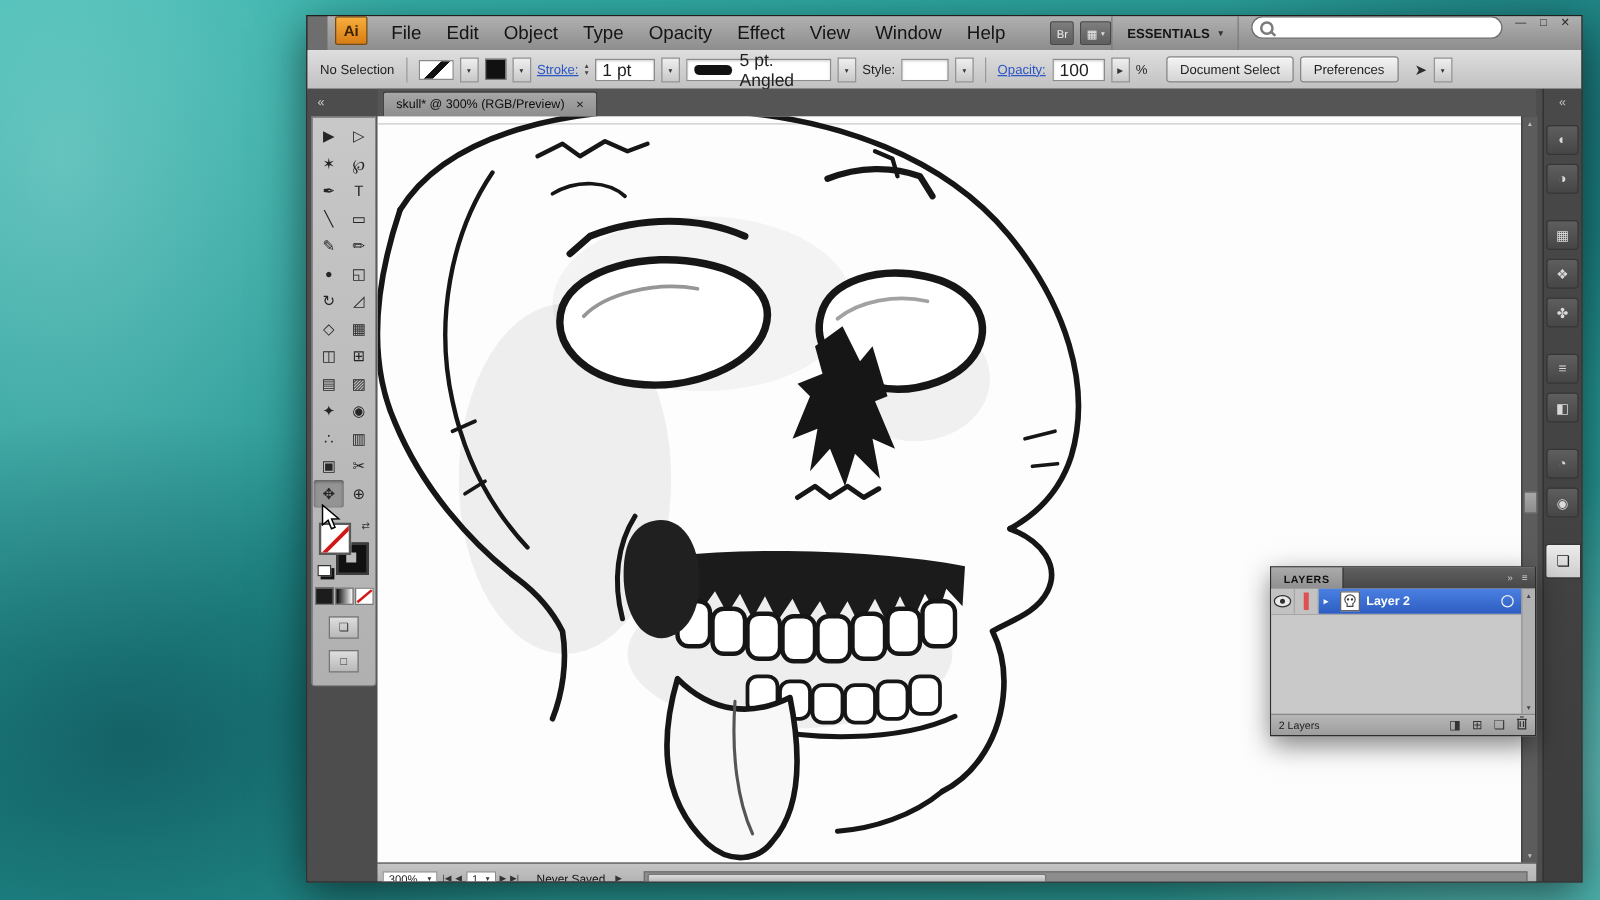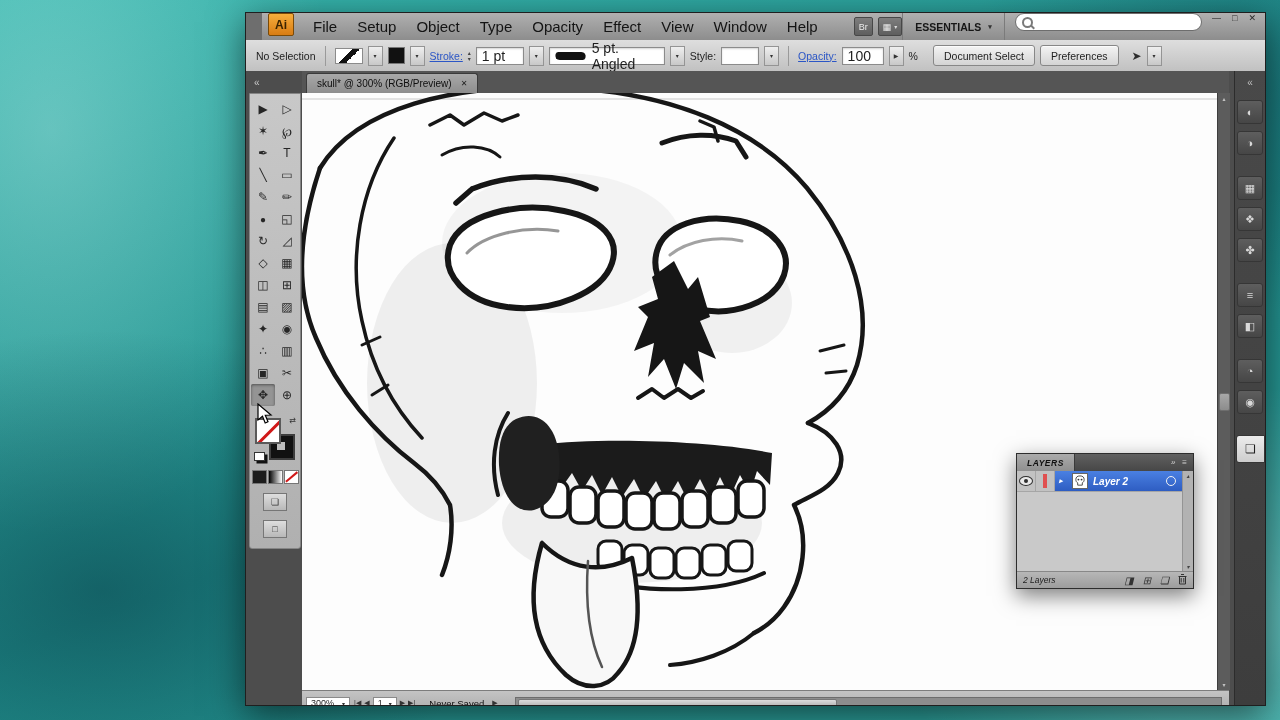--- a/index.html
+++ b/index.html
@@ -132,22 +132,22 @@
   .zoom-box .dd-g,.art-box .dd-g{font-size:6px;color:#333;}
   .nav{display:flex;align-items:center;gap:3px;font-size:7px;color:#333;}
   .art-box{background:#fff;border:1px solid #8a8a8a;height:11px;display:flex;
     align-items:center;padding:0 4px;gap:6px;font-size:9px;}
   .status-field{display:flex;align-items:center;gap:8px;padding:0 10px;font-size:9.5px;color:#111;}
   .status-field .dd-g{font-size:7px;color:#333;}
   .hscroll{flex:1;height:10px;background:#8d8d8d;border:1px solid #6d6d6d;position:relative;margin:0 3px;}
   .hthumb{position:absolute;left:2px;top:1px;width:45%;height:6px;
     background:linear-gradient(#dcdcdc,#b4b4b4);border:1px solid #777;border-radius:2px;}
   
-  .layers-panel{position:absolute;left:770px;top:382px;width:178px;height:136px;
-    background:#bfbfbf;border:1px solid #2d2d2d;box-shadow:0 7px 20px rgba(0,0,0,.5);box-sizing:border-box;font-style:italic;}
+  .layers-panel{position:absolute;left:770px;top:382px;width:213px;height:136px;
+    background:#bfbfbf;border:1px solid #2d2d2d;box-shadow:0 7px 20px rgba(0,0,0,.5);box-sizing:border-box;}
   .lp-header{height:17px;background:linear-gradient(#606060,#474747);display:flex;align-items:center;}
   .lp-tab{height:17px;background:linear-gradient(#ababab,#8f8f8f);padding:0 10px;display:flex;
     align-items:center;font-size:8.5px;font-weight:bold;color:#101010;letter-spacing:.5px;
     border-right:1px solid #3a3a3a;}
   .lp-hicons{margin-left:auto;color:#cfcfcf;font-size:8px;display:flex;gap:7px;padding-right:6px;align-items:center;}
   .lp-rows{position:absolute;top:17px;left:0;right:0;bottom:17px;background:#c9c9c9;}
   .lp-scroll{position:absolute;right:0;top:0;bottom:0;width:11px;background:#b2b2b2;
     border-left:1px solid #949494;color:#444;font-size:6px;display:flex;flex-direction:column;
     justify-content:space-between;align-items:center;padding:1px 0;box-sizing:border-box;}
   .lp-row{height:20px;display:flex;align-items:center;border-bottom:1px solid #a6a6a6;
@@ -178,21 +178,21 @@
   .dd-g{color:#333;}
 </style>
 </head>
 <body>
 
 <div class="app-window">
 
   <div class="menubar">
     <div class="ai-logo">Ai</div>
     <span class="menu-item">File</span>
-    <span class="menu-item">Setup</span>
+    <span class="menu-item">Edit</span>
     <span class="menu-item">Object</span>
     <span class="menu-item">Type</span>
     <span class="menu-item">Opacity</span>
     <span class="menu-item">Effect</span>
     <span class="menu-item">View</span>
     <span class="menu-item">Window</span>
     <span class="menu-item">Help</span>
     <div class="mb-tools">
       <span class="mb-btn">
         <span>Br</span>

